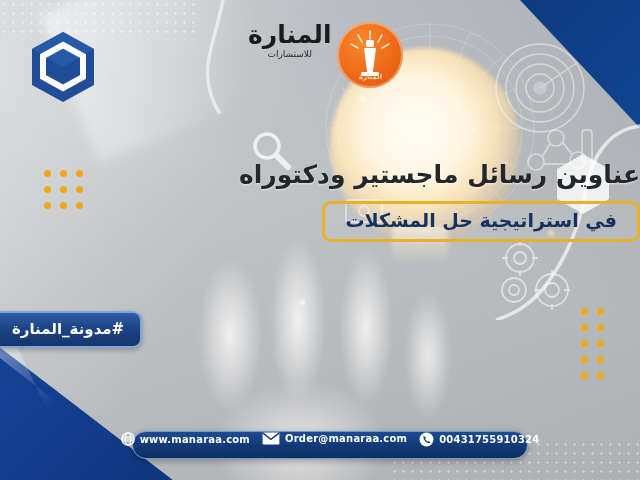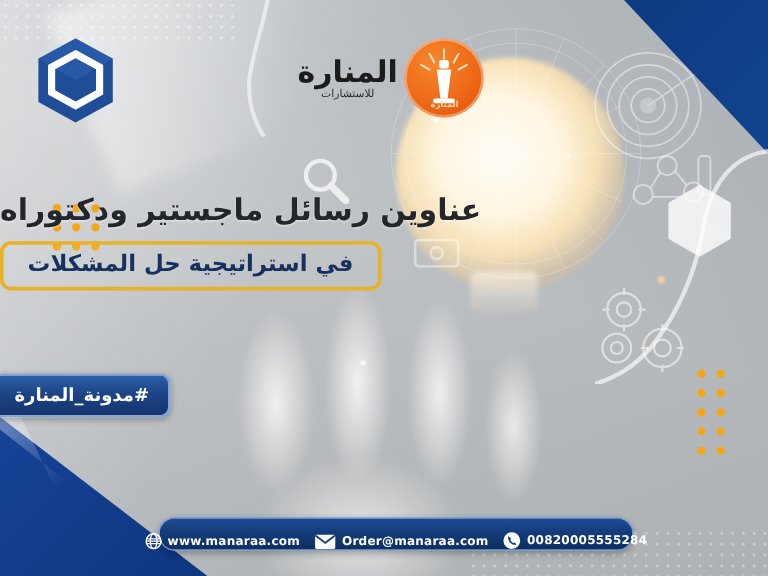--- a/index.html
+++ b/index.html
@@ -86,32 +86,32 @@
   .hex-white{position:absolute;right:28px;top:152px;opacity:.85;}
   .gears{position:absolute;right:58px;top:232px;opacity:.55;}
   .radar{position:absolute;right:52px;top:40px;opacity:.45;}
   .molecule{position:absolute;right:44px;top:122px;opacity:.5;}
   .wire{position:absolute;opacity:.75;}
 
   
   #hex-badge{position:absolute;left:28px;top:30px;width:70px;height:74px;}
 
   
-  #brand{position:absolute;left:248px;top:22px;width:160px;height:86px;display:flex;align-items:center;gap:6px;}
+  #brand{position:absolute;left:248px;top:22px;width:160px;height:86px;display:flex;align-items:flex-start;gap:6px;}
   #brand-words{display:flex;flex-direction:column;align-items:center;justify-content:center;line-height:1;}
   #brand-name{font-size:25px;font-weight:700;color:#1b1b1b;letter-spacing:-.5px;direction:rtl;}
   #brand-sub{font-size:9px;font-weight:400;color:#2a2a2a;margin-top:3px;direction:rtl;letter-spacing:.5px;}
   #brand-emblem{position:relative;width:66px;height:66px;border-radius:50%;
     background:radial-gradient(circle at 38% 30%,#f7882c,#ea5f12 72%,#d44f08 100%);
     box-shadow:0 0 0 2px rgba(255,255,255,.35) inset;}
   #emblem-caption{position:absolute;left:0;right:0;bottom:7px;text-align:center;font-size:7px;
     color:#ffd7b0;font-weight:700;direction:rtl;}
 
   
-  #headline{position:absolute;left:0;right:0;top:160px;text-align:left;direction:rtl;}
+  #headline{position:absolute;left:0;right:0;top:160px;text-align:right;direction:rtl;}
   #title-main{
     font-size:25px;font-weight:700;color:#23262b;letter-spacing:0;
     text-shadow:0 1px 2px rgba(255,255,255,.6);
   }
   #subtitle-box{
     display:inline-block;margin-top:12px;padding:5px 20px 8px;
     border:3px solid #e9b125;border-radius:9px;
     background:rgba(255,255,255,.06);
   }
   #subtitle-text{font-size:19px;font-weight:700;color:#17315f;}
@@ -125,21 +125,21 @@
     box-shadow:0 2px 5px rgba(0,0,0,.28);
     color:#fff;font-size:15px;font-weight:700;direction:rtl;
   }
 
   
   #footer-bar{
     position:absolute;left:132px;top:431px;width:396px;height:28px;
     border-radius:16px;border:1.6px solid #6f9ad4;
     background:linear-gradient(180deg,#1d4a93 0%,#123a77 52%,#0d2e60 100%);
     box-shadow:0 2px 6px rgba(0,0,0,.3);
-    display:flex;align-items:flex-end;justify-content:center;gap:12px;
+    display:flex;align-items:flex-start;justify-content:center;gap:12px;
     padding:0 10px;box-sizing:border-box;
   }
   .fitem{display:flex;align-items:center;gap:5px;color:#fff;font-size:10px;font-weight:700;letter-spacing:.2px;white-space:nowrap;}
   .ficon{flex:0 0 auto;display:block;}
 </style>
 </head>
 <body>
 
 <div id="poster">
 
@@ -303,18 +303,18 @@
       </svg>
       <span>Order@manaraa.com</span>
     </div>
 
     <div class="fitem">
       <svg class="ficon" width="15" height="15" viewBox="0 0 15 15">
         <circle cx="7.5" cy="7.5" r="7" fill="#fff"></circle>
         <path d="M4.6 3.8 C4 5.8 5 8 6.5 9.4 C8 10.8 10 11.4 11.3 10.7 L10 9.1 L8.6 9.6
                  C7.8 9.1 6.6 7.9 6.2 7 L6.8 5.6 Z" fill="#123a77"></path>
       </svg>
-      <span>00820005555284</span>
+      <span>00431755910324</span>
     </div>
 
   </div>
 
 </div>
 
 </body></html>

